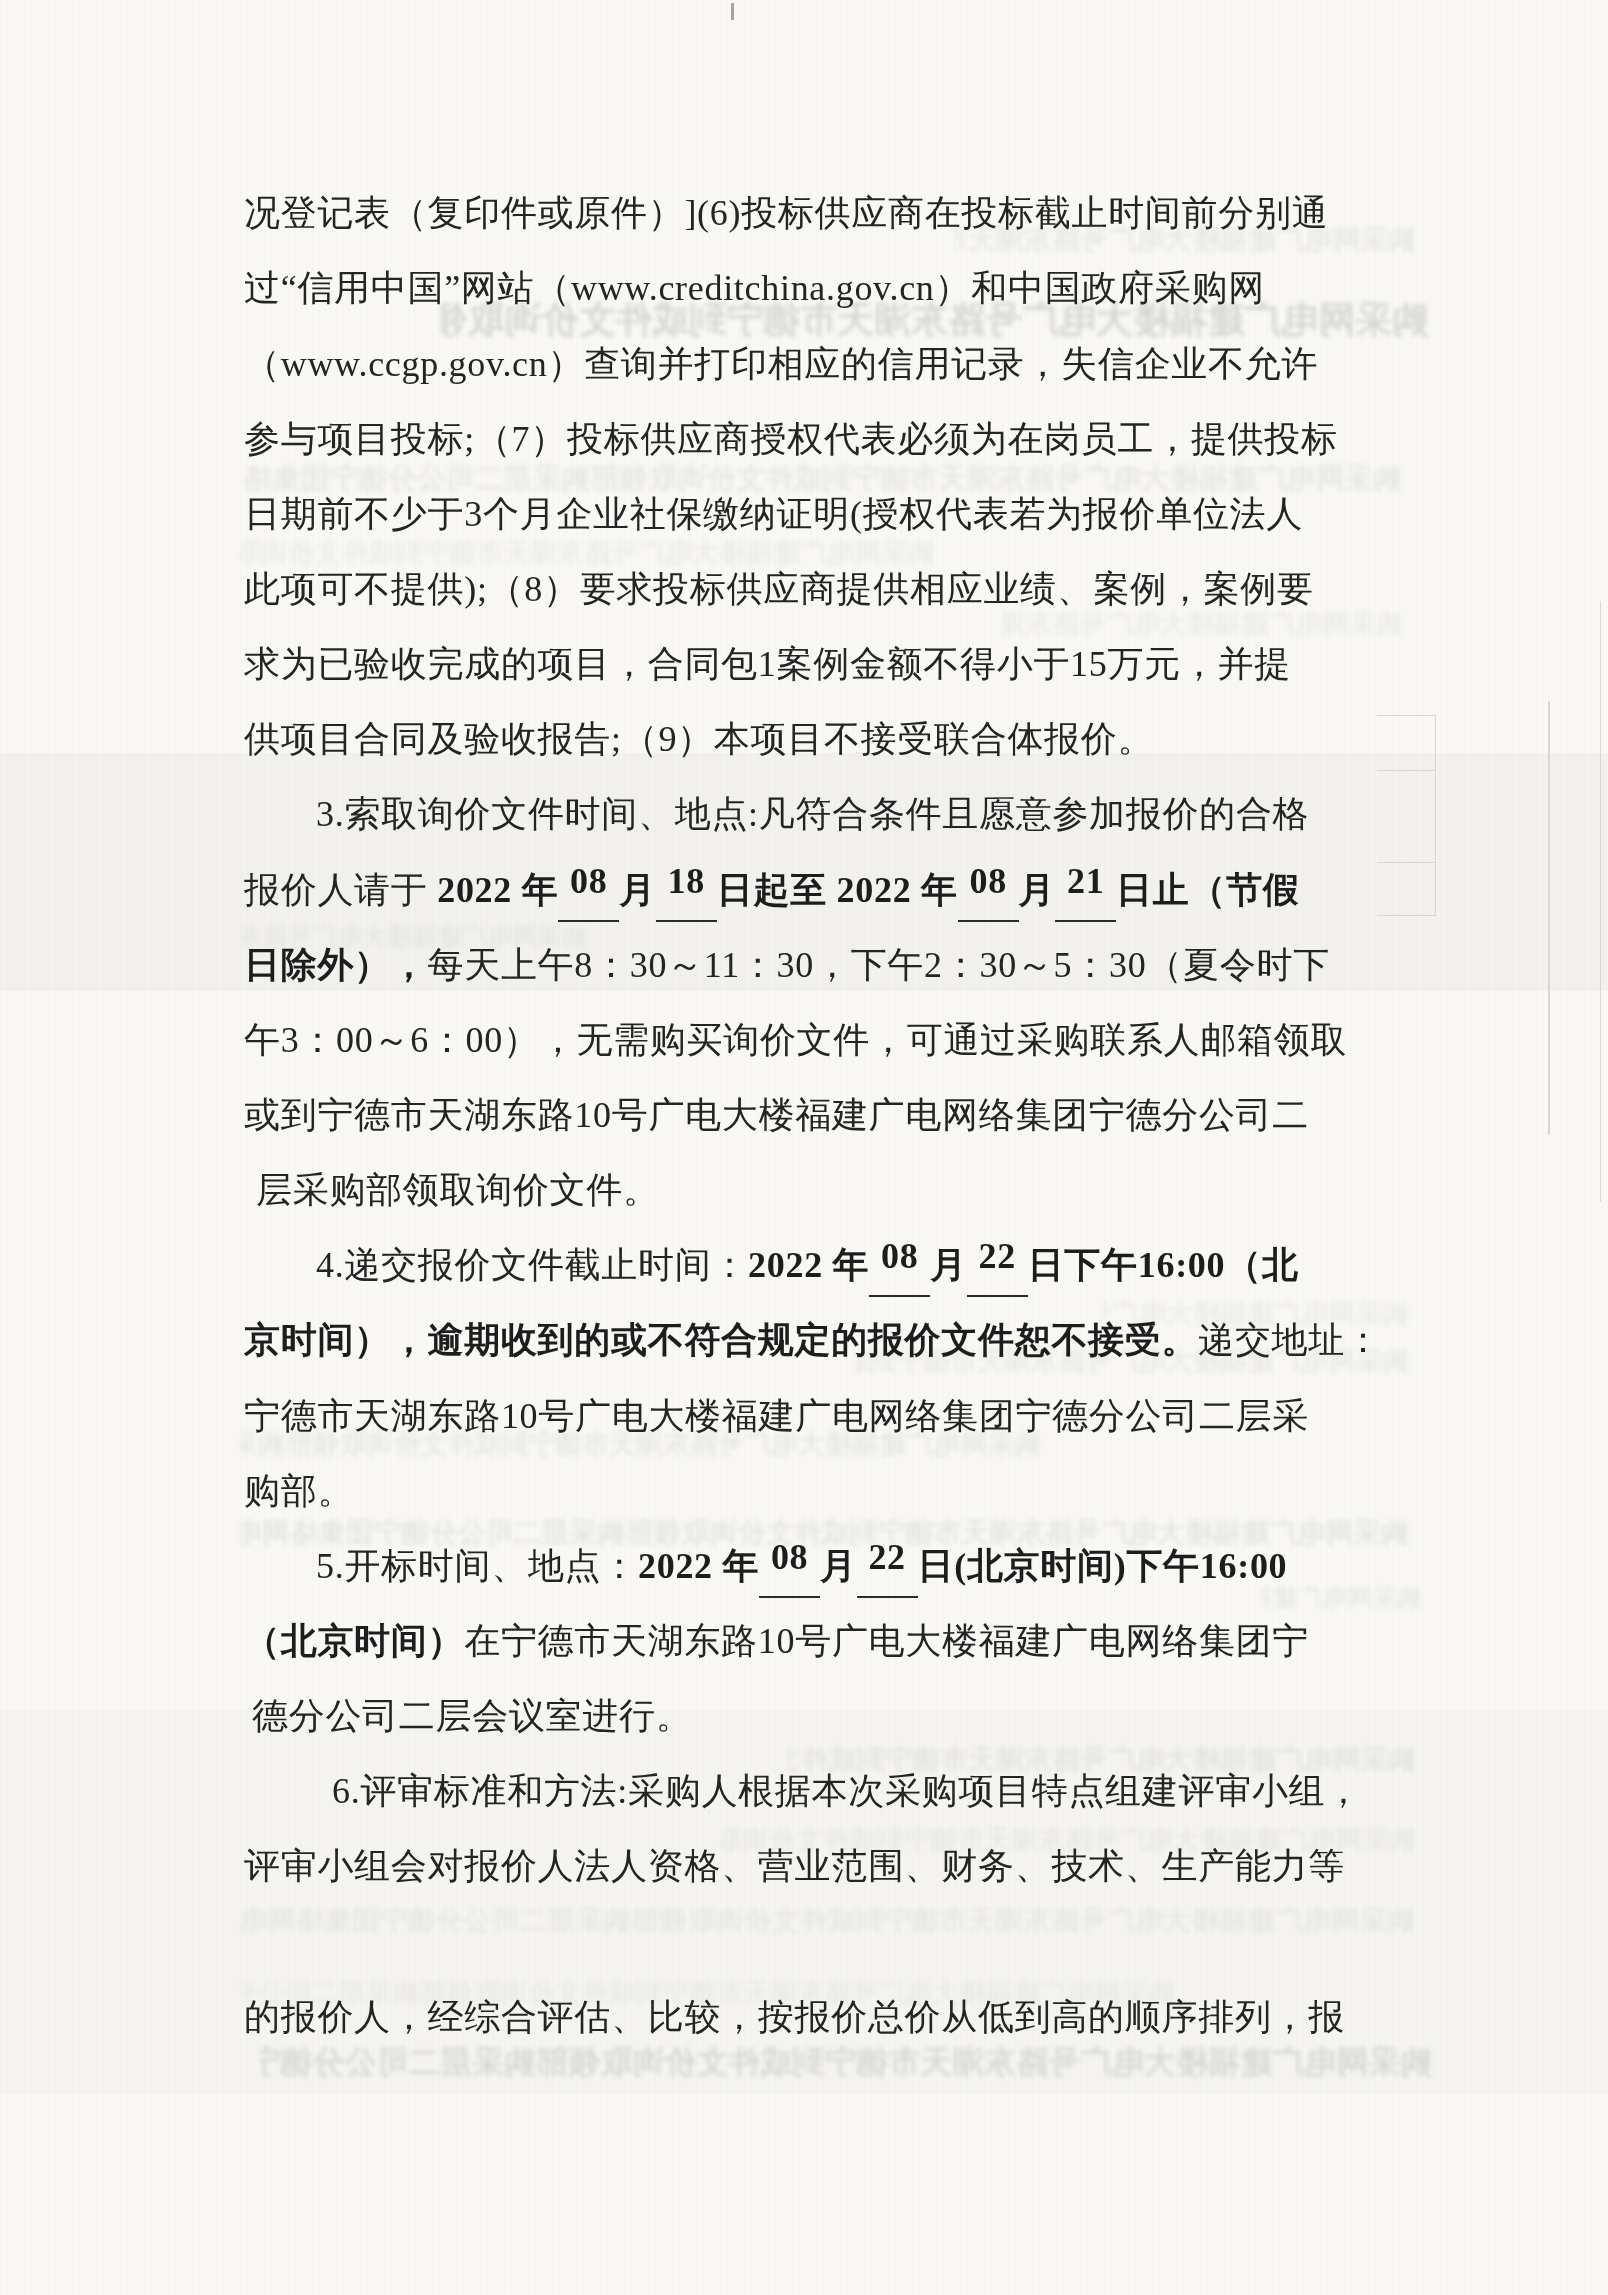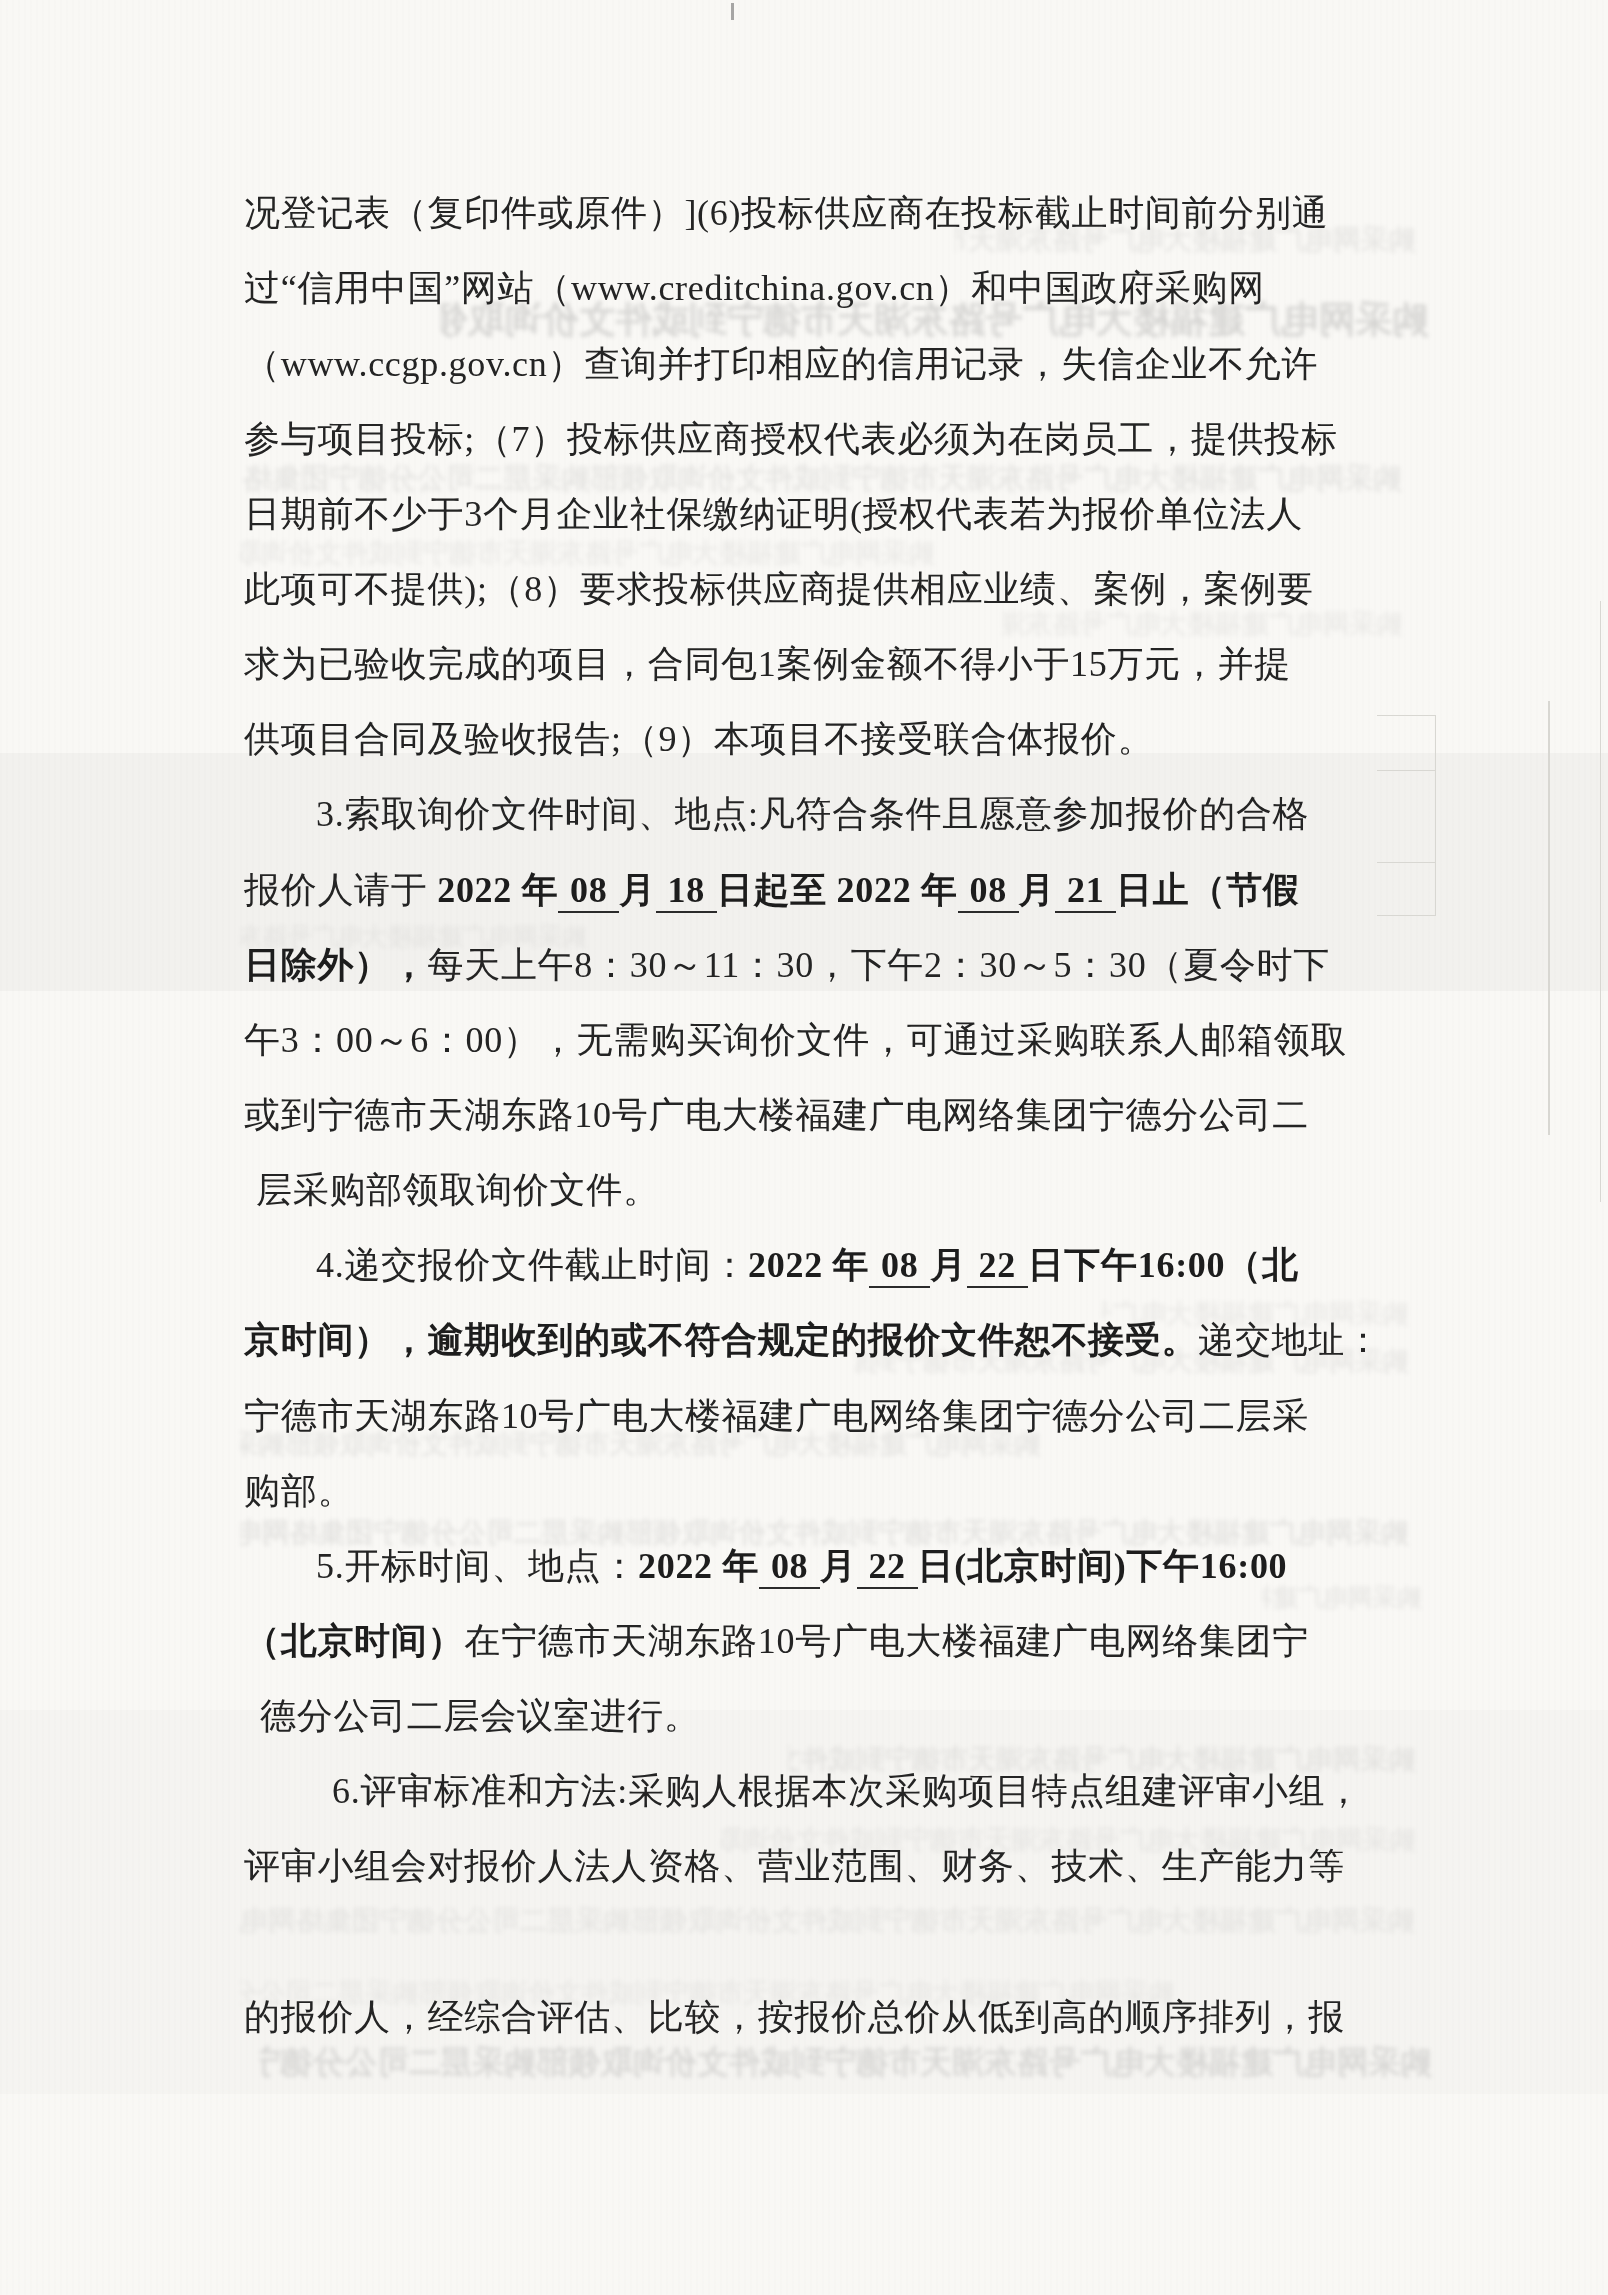--- a/index.html
+++ b/index.html
@@ -16,21 +16,21 @@
     position:absolute;
     height:75px;
     display:flex;align-items:center;
     white-space:pre;
     font-size:36px;
     letter-spacing:0.7px;
     color:#242424;
   }
   .seg{white-space:pre;}
   .seg.b{font-weight:700;color:#1d1d1d;}
-  .seg.u{border-bottom:2.7px solid #2b2b2b;padding:0 2px 0 2px;}
+  .seg.u{border-bottom:2.7px solid #2b2b2b;padding:0 2px 18px 2px;}
   .ghost{
     position:absolute;
     overflow:hidden;
     white-space:nowrap;
     font-weight:700;
     color:#787878;
     transform:scaleX(-1);
     filter:blur(2px);
     line-height:1.15;
     pointer-events:none;
@@ -85,19 +85,19 @@
       <div class="text-line" style="top: 928px; left: 244px;"><span class="seg b">日除外），</span><span class="seg">每天上午8：30～11：30，下午2：30～5：30（夏令时下</span></div>
       <div class="text-line" style="top: 1003px; left: 244px;"><span class="seg">午3：00～6：00），无需购买询价文件，可通过采购联系人邮箱领取</span></div>
       <div class="text-line" style="top: 1078px; left: 244px;"><span class="seg">或到宁德市天湖东路10号广电大楼福建广电网络集团宁德分公司二</span></div>
       <div class="text-line" style="top: 1153px; left: 256px;"><span class="seg">层采购部领取询价文件。</span></div>
       <div class="text-line" style="top: 1228px; left: 316px;"><span class="seg">4.递交报价文件截止时间：</span><span class="seg b">2022 年</span><span class="seg b u"> 08 </span><span class="seg b">月</span><span class="seg b u"> 22 </span><span class="seg b">日下午16:00（北</span></div>
       <div class="text-line" style="top: 1303px; left: 244px;"><span class="seg b">京时间），逾期收到的或不符合规定的报价文件恕不接受。</span><span class="seg">递交地址：</span></div>
       <div class="text-line" style="top: 1379px; left: 244px;"><span class="seg">宁德市天湖东路10号广电大楼福建广电网络集团宁德分公司二层采</span></div>
       <div class="text-line" style="top: 1454px; left: 244px;"><span class="seg">购部。</span></div>
       <div class="text-line" style="top: 1529px; left: 316px;"><span class="seg">5.开标时间、地点：</span><span class="seg b">2022 年</span><span class="seg b u"> 08 </span><span class="seg b">月</span><span class="seg b u"> 22 </span><span class="seg b">日(北京时间)下午16:00</span></div>
       <div class="text-line" style="top: 1604px; left: 244px;"><span class="seg b">（北京时间）</span><span class="seg">在宁德市天湖东路10号广电大楼福建广电网络集团宁</span></div>
-      <div class="text-line" style="top: 1679px; left: 260px;"><span class="seg">德分公司二层会议室进行。</span></div>
+      <div class="text-line" style="top: 1679px; left: 252px;"><span class="seg">德分公司二层会议室进行。</span></div>
       <div class="text-line" style="top: 1754px; left: 332px;"><span class="seg">6.评审标准和方法:采购人根据本次采购项目特点组建评审小组，</span></div>
       <div class="text-line" style="top: 1829px; left: 244px;"><span class="seg">评审小组会对报价人法人资格、营业范围、财务、技术、生产能力等</span></div>
       <div class="text-line" style="top: 1980px; left: 244px;"><span class="seg">的报价人，经综合评估、比较，按报价总价从低到高的顺序排列，报</span></div>
     </div>
 </div>
 
 
 </body></html>

